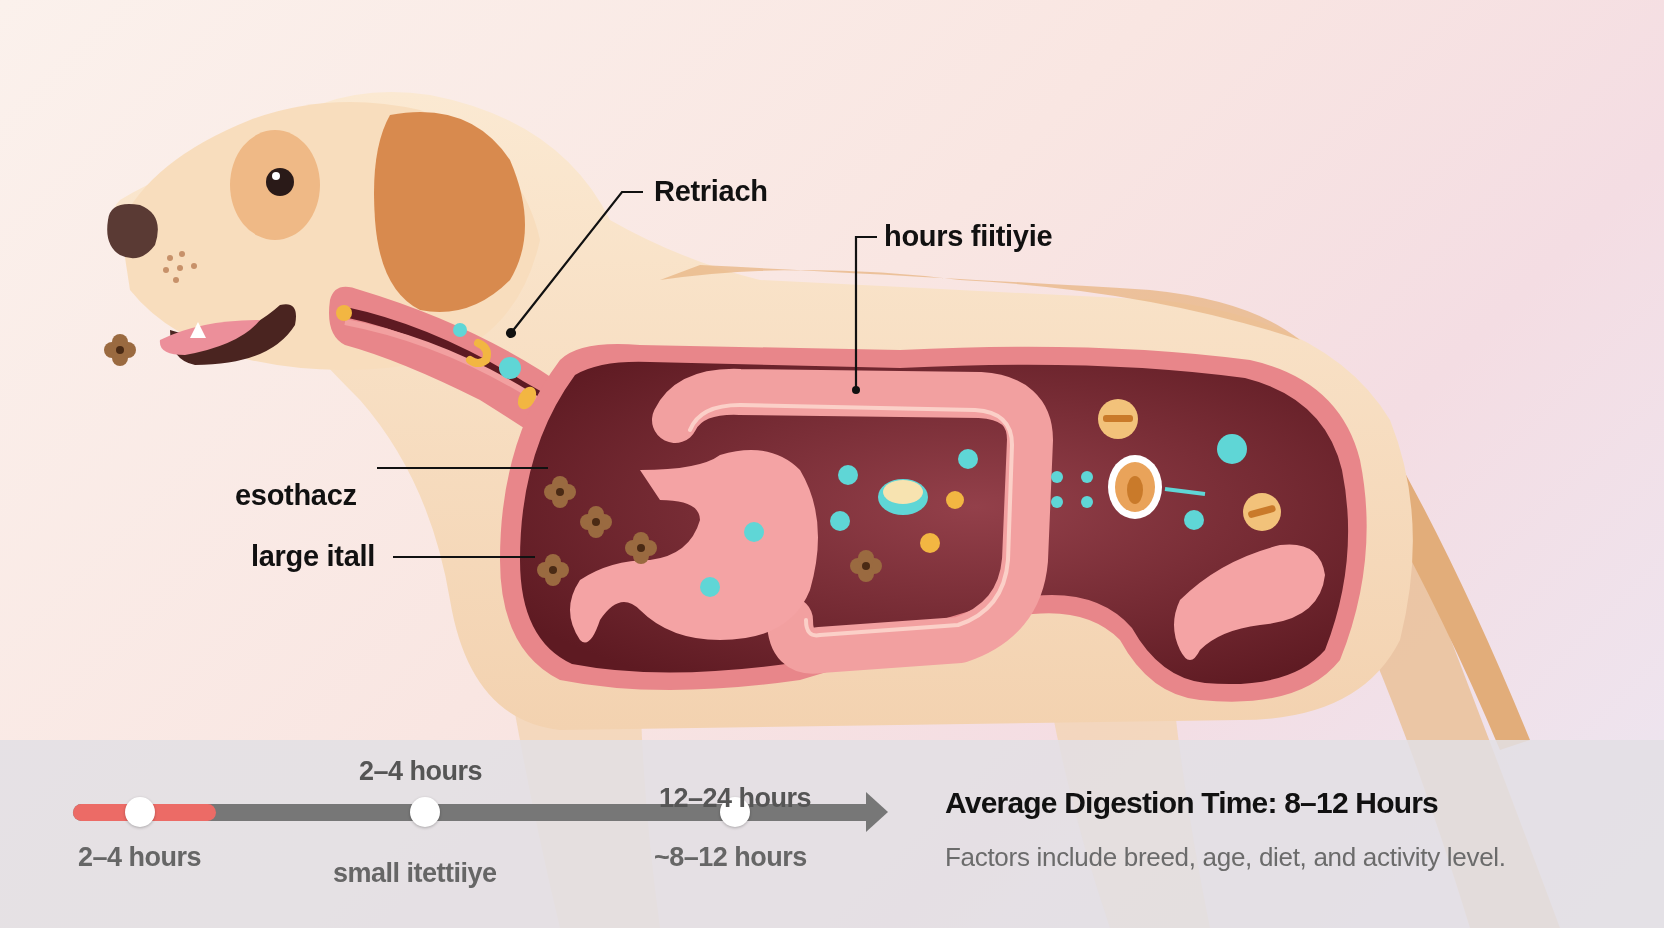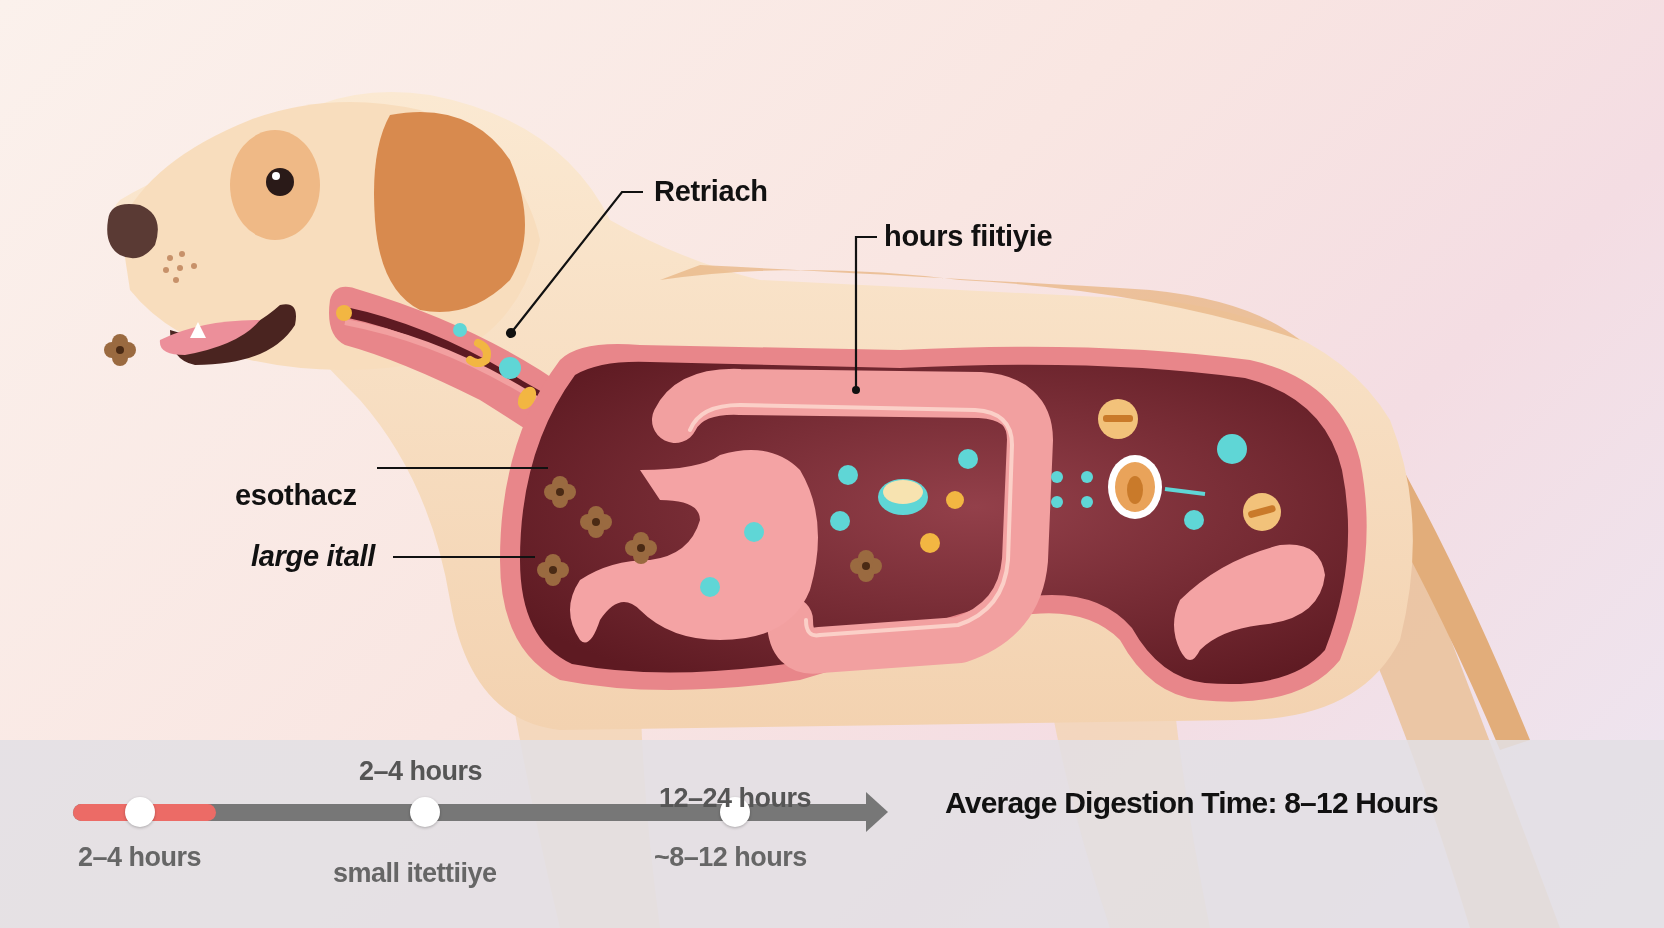--- a/index.html
+++ b/index.html
@@ -175,34 +175,35 @@
       <circle cx="511" cy="333" r="4" fill="#111"></circle>
       <polyline points="877,237 856,237 856,390"></polyline>
       <line x1="377" y1="468" x2="548" y2="468"></line>
       <line x1="393" y1="557" x2="535" y2="557"></line>
     </g>
   </svg>
 
   <div class="label" style="left:654px;top:175px;">Retriach</div>
   <div class="label" style="left:884px;top:220px;">hours fiitiyie</div>
   <div class="label" style="left:235px;top:451px;margin-top:28px;">esothacz</div>
-  <div class="label" style="left:251px;top:540px;font-style:italic;">large itall</div>
+  <div class="label" style="left:251px;top:540px;">large itall</div>
 
   <div class="panel"></div>
 
   <div>
     <div class="track"></div>
     <div class="track-fill"></div>
     <div class="arrowhead"></div>
     <div class="node" style="left:125px;top:797px;"></div>
     <div class="node" style="left:410px;top:797px;"></div>
     <div class="node" style="left:720px;top:797px;"></div>
 
     <div class="tl-top" style="left:359px;top:756px;">2–4 hours</div>
     <div class="tl-top" style="left:659px;top:756px;margin-top:27px;">12–24 hours</div>
 
     <div class="tl-bot" style="left:78px;top:842px;">2–4 hours</div>
     <div class="tl-bot" style="left:333px;top:842px;margin-top:16px;">small itettiiye</div>
     <div class="tl-bot" style="left:654px;top:842px;">~8–12 hours</div>
   </div>
 
   <div class="headline">Average Digestion Time: 8–12 Hours</div>
+  <div class="subline">Factors include breed, age, diet, and activity level.</div>
 </div>
 
 </body></html>

